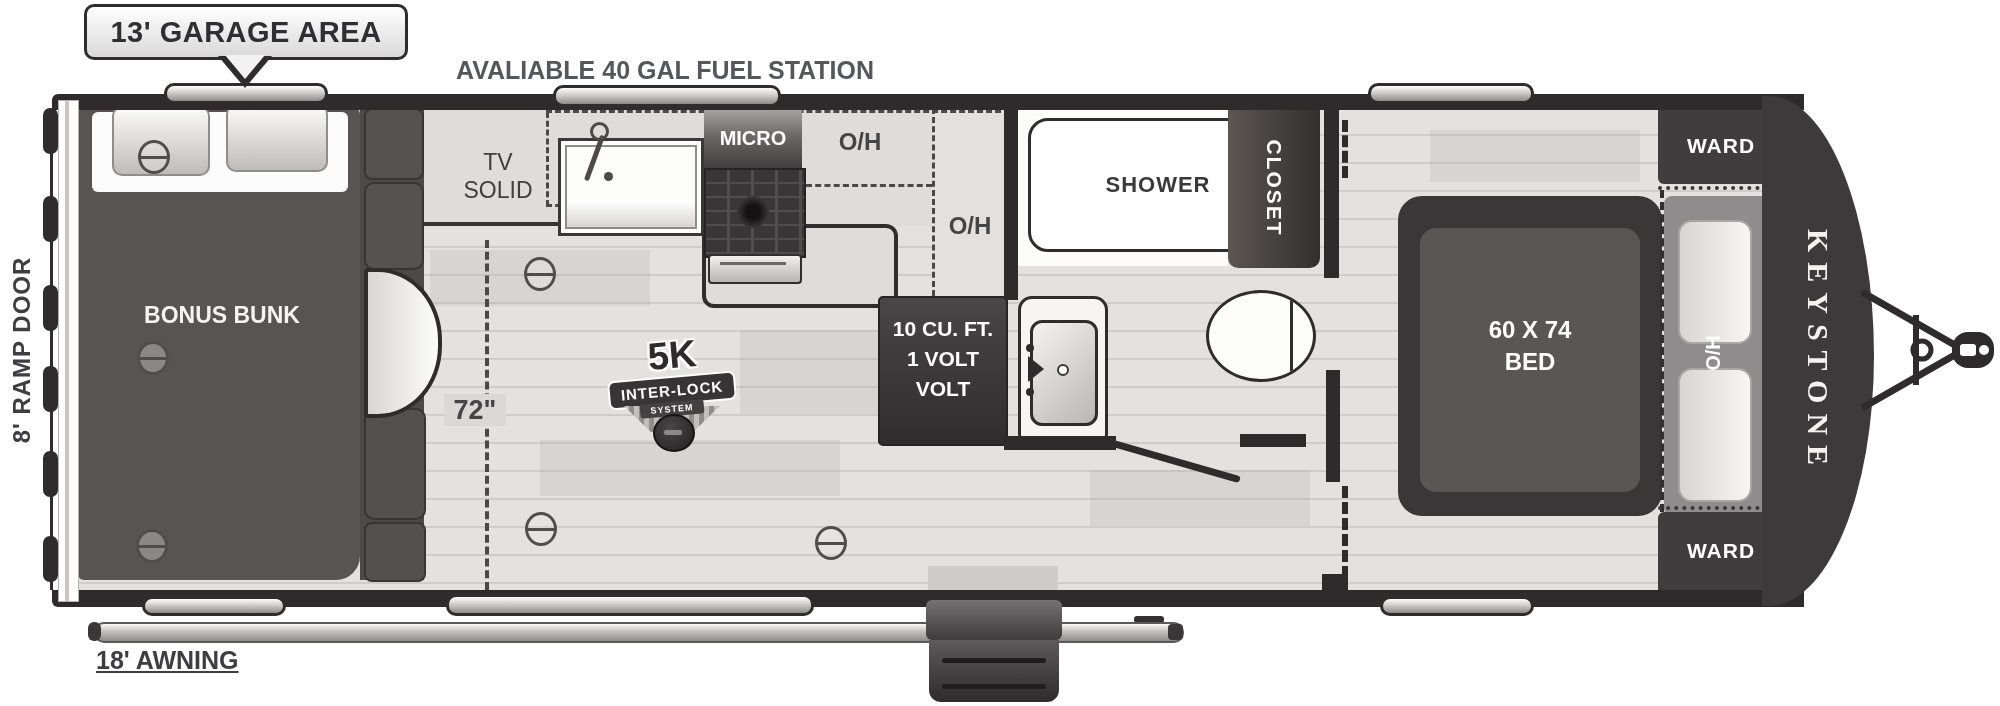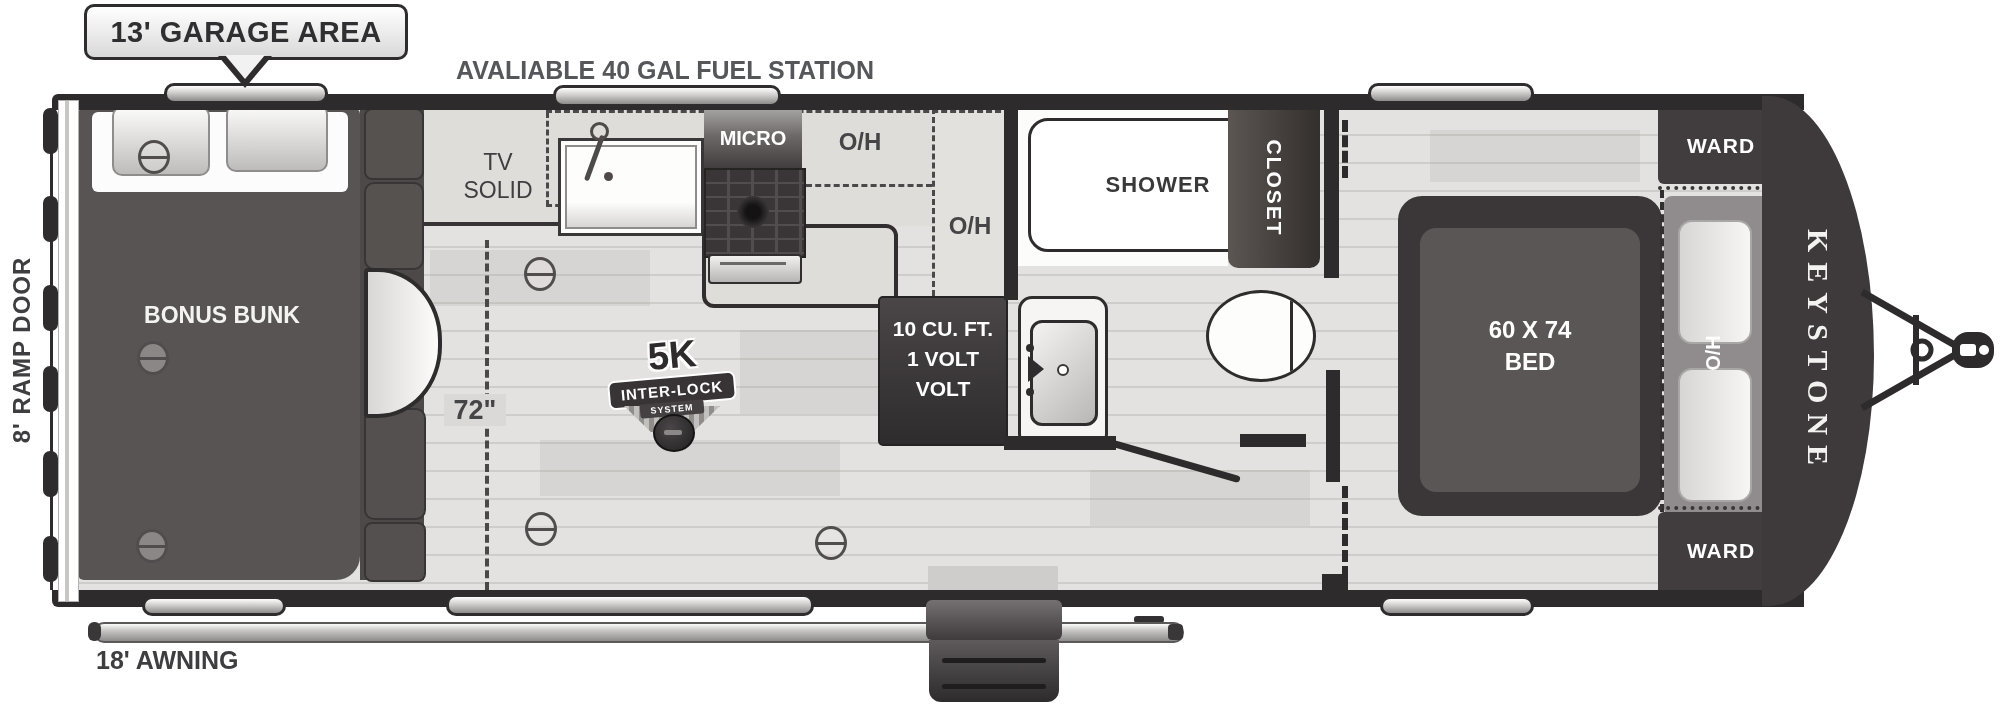--- a/index.html
+++ b/index.html
@@ -235,15 +235,15 @@
   </div>
   <div class="abs" style="left:218px;top:56px;width:0;height:0;border-left:27px solid transparent;border-right:27px solid transparent;border-top:32px solid #2f2c2d;"></div>
   <div class="abs" style="left:225px;top:55px;width:0;height:0;border-left:20px solid transparent;border-right:20px solid transparent;border-top:24px solid #f2f2f2;"></div>
 
   <div class="abs lbl" style="left:440px;top:56px;width:450px;text-align:center;font-size:25px;color:#56575a;">AVALIABLE 40 GAL FUEL STATION</div>
 
   <div class="abs" style="left:444px;top:394px;width:62px;height:32px;background:#dbd9d7;display:flex;align-items:center;justify-content:center;">
     <span style="font-weight:bold;font-size:27px;color:#454446;">72"</span>
   </div>
 
-  <div class="abs lbl" style="left:96px;top:646px;width:220px;font-size:25px;color:#3e3d3f;">18' AWNING</div>
+  <div class="abs lbl" style="left:96px;top:646px;width:220px;font-size:25px;color:#3e3d3f;text-decoration:underline;">18' AWNING</div>
 
 </div>
 
 </body></html>

